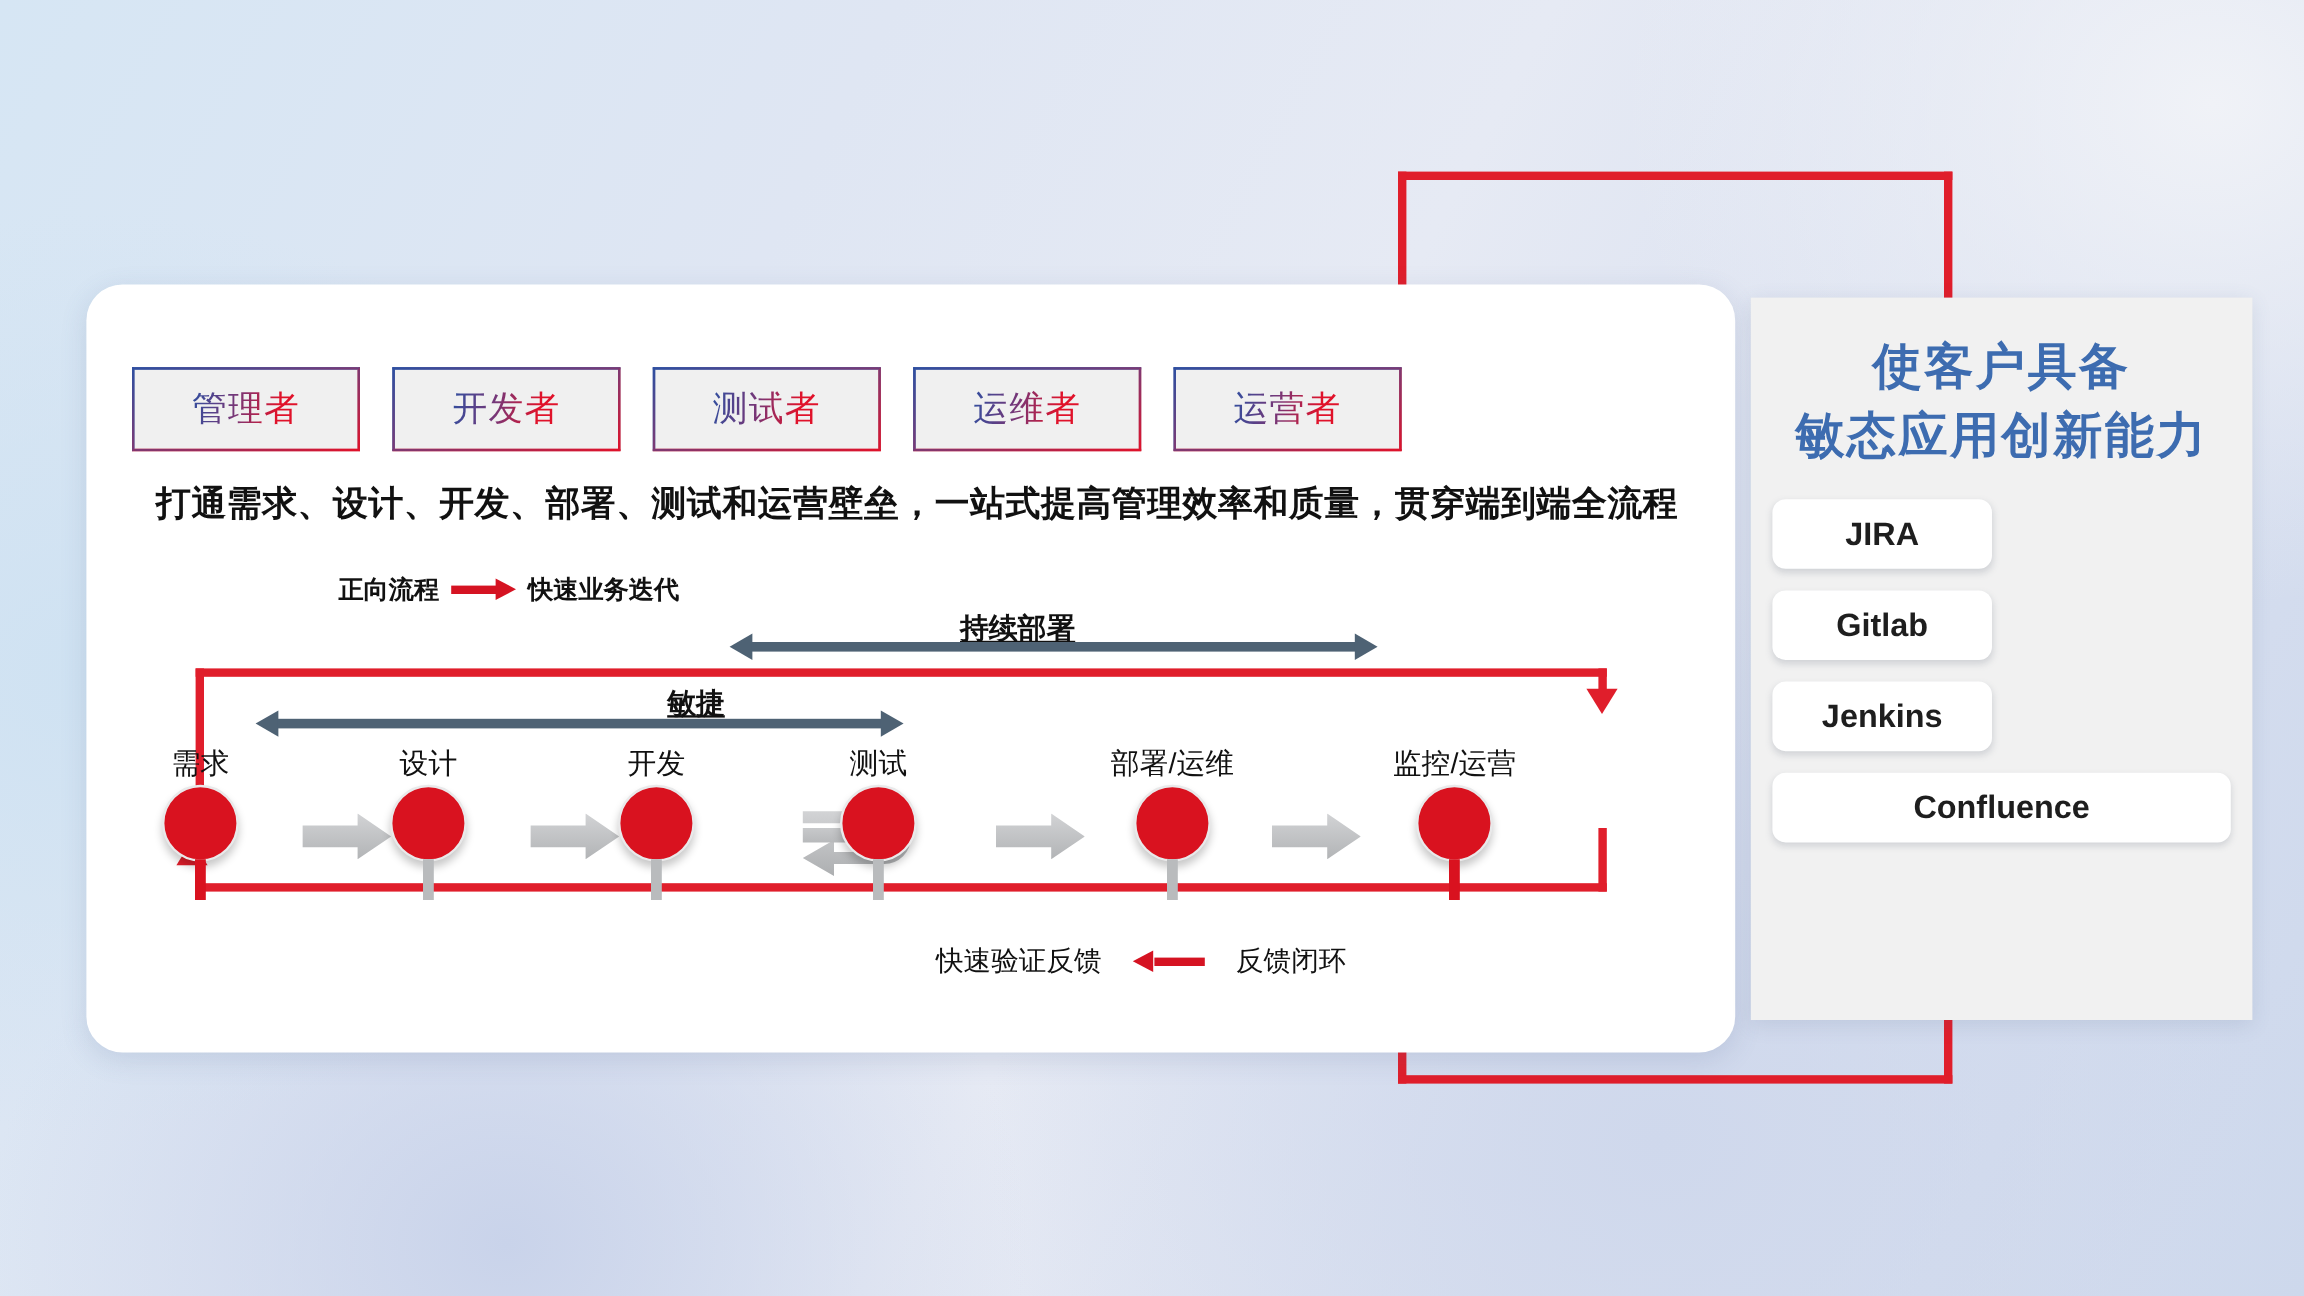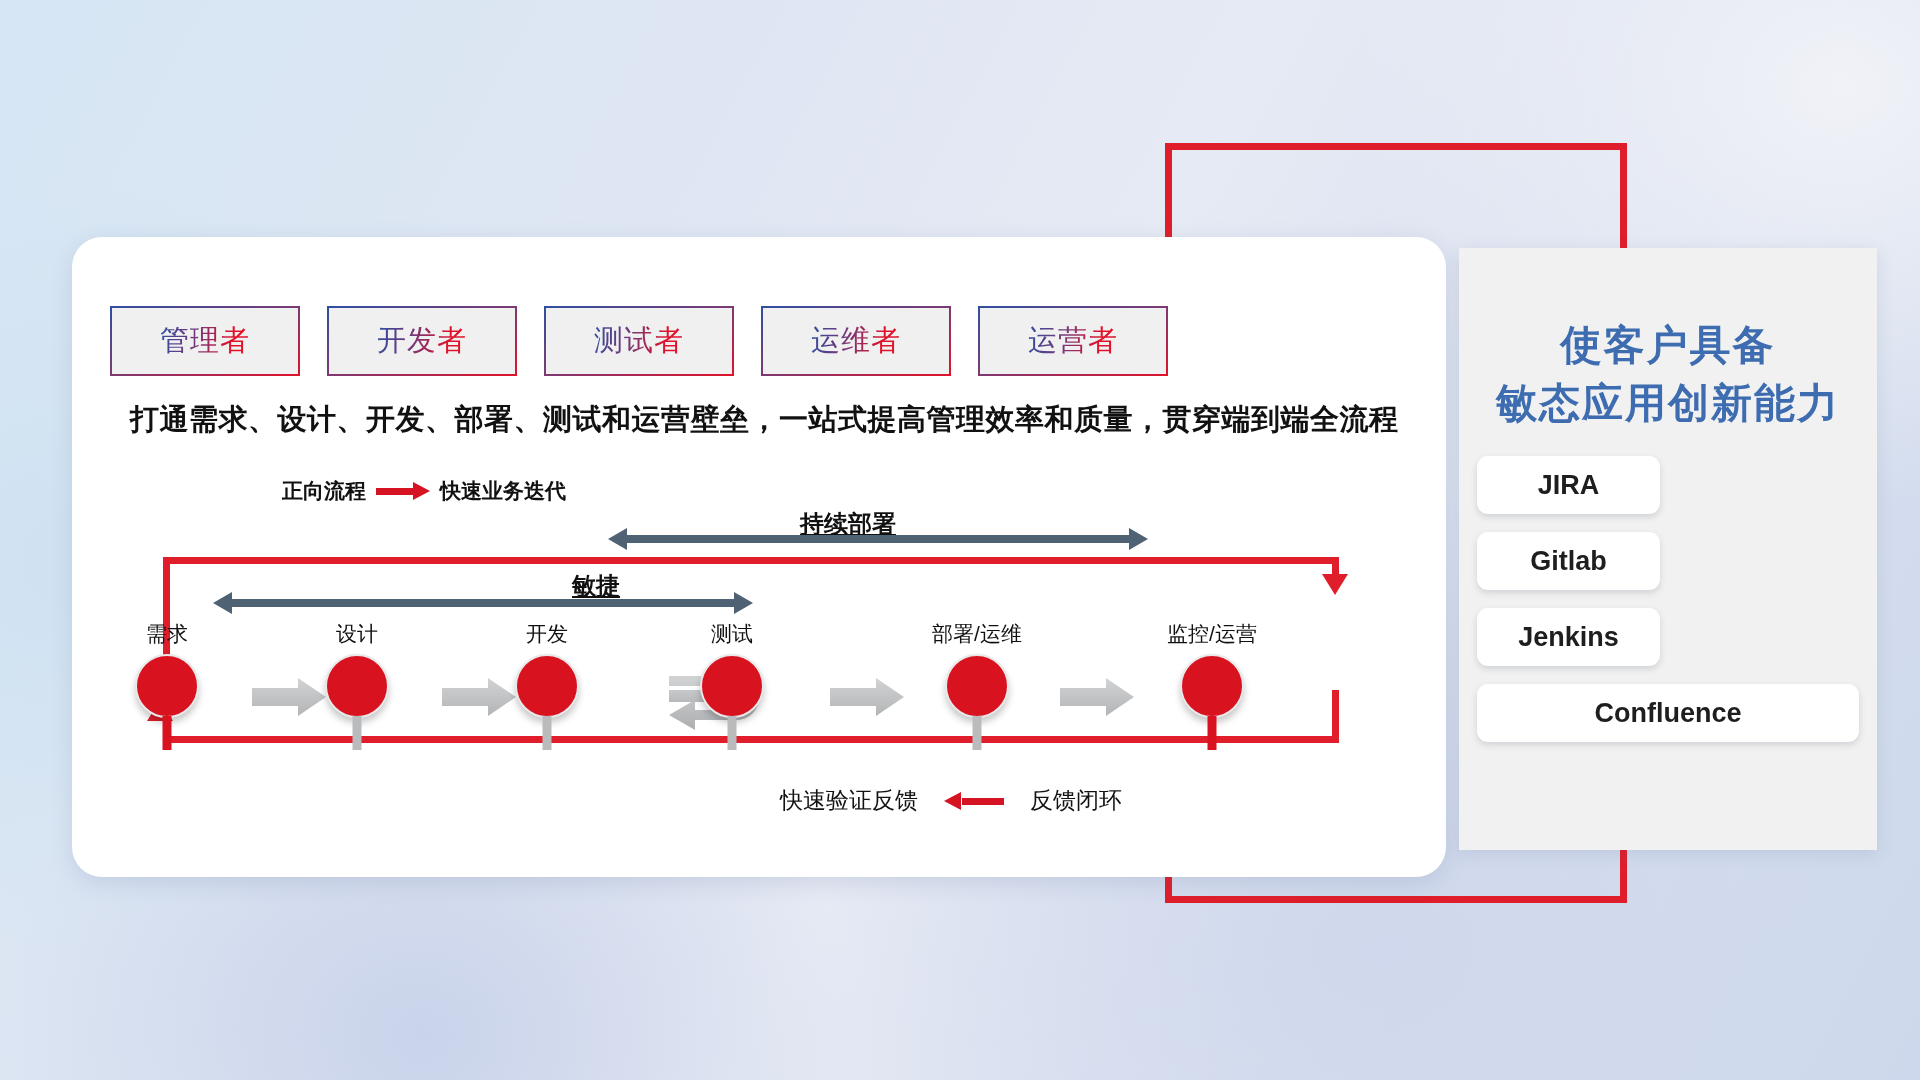--- a/index.html
+++ b/index.html
@@ -118,21 +118,21 @@
     position:absolute; left:147px; top:700px; width:0; height:0;
     border-left:13px solid transparent; border-right:13px solid transparent;
     border-bottom:21px solid #e01e2b;
   }
 
   
   #pipeline { position:absolute; left:112px; top:620px; width:1290px; height:110px; }
   .stage { position:absolute; text-align:center; }
   .stage .stage-label {
     position:absolute; left:50%; transform:translateX(-50%); top:0;
-    font-size:21px; color:#111; white-space:nowrap; font-weight:500;
+    font-size:24px; color:#111; white-space:nowrap; font-weight:500;
   }
   .stage .dot {
     position:absolute; left:50%; transform:translateX(-50%); top:34px;
     width:64px; height:64px; border-radius:50%;
     background:#d9121f; border:2px solid #e9e9ea;
     box-shadow: 0 5px 7px rgba(0,0,0,0.22);
   }
   .stage .stem {
     position:absolute; left:50%; transform:translateX(-50%); top:96px;
     width:9px; height:34px; background:#b9bbbd;
@@ -151,21 +151,21 @@
   
   #right-panel {
     position:absolute; left:1459px; top:248px; width:418px; height:602px;
     background:#f1f1f1;
     box-shadow: 0 4px 16px rgba(70,90,130,0.14);
   }
   #panel-title { padding-top:28px; text-align:center; }
   #panel-title div {
     color:#3d6cb0; font-weight:bold; letter-spacing:2px; line-height:1.42;
   }
-  #panel-title .l1 { font-size:41px;margin-top:40px; }
+  #panel-title .l1 { font-size:41px; }
   #panel-title .l2 { font-size:41px; }
   #tool-grid {
     margin:24px 18px 0 18px;
     display:flex; flex-wrap:wrap; gap:18px 30px;
   }
   .tool-btn {
     background:#ffffff; border-radius:11px;
     height:58px; display:flex; align-items:center; justify-content:center;
     font-size:27px; font-weight:bold; color:#1e1e1e;
     box-shadow: 0 3px 6px rgba(90,100,120,0.22);
@@ -223,21 +223,21 @@
   </div>
 
   <div class="loop" id="loop-top"></div>
   <div class="loop" id="loop-left"></div>
   <div class="loop" id="loop-right"></div>
   <div class="loop" id="loop-right2"></div>
   <div class="loop" id="loop-bottom"></div>
   <div id="loop-arrowhead"></div>
   <div id="loop-uparrow"></div>
 
-  <div class="arrow-caption" style="left:556px; top:570px;margin-left:16px;">敏捷</div>
+  <div class="arrow-caption" style="left:556px; top:570px;">敏捷</div>
   <div class="dbl-arrow" style="left:213px; top:592px; width:540px;">
     <div class="lh"></div>
       <div class="bar"></div>
       <div class="rh"></div>
   </div>
 
   <div id="pipeline">
 
     <div class="stage red-stem" style="left:0px; width:110px;">
       <div class="stage-label">需求</div>

